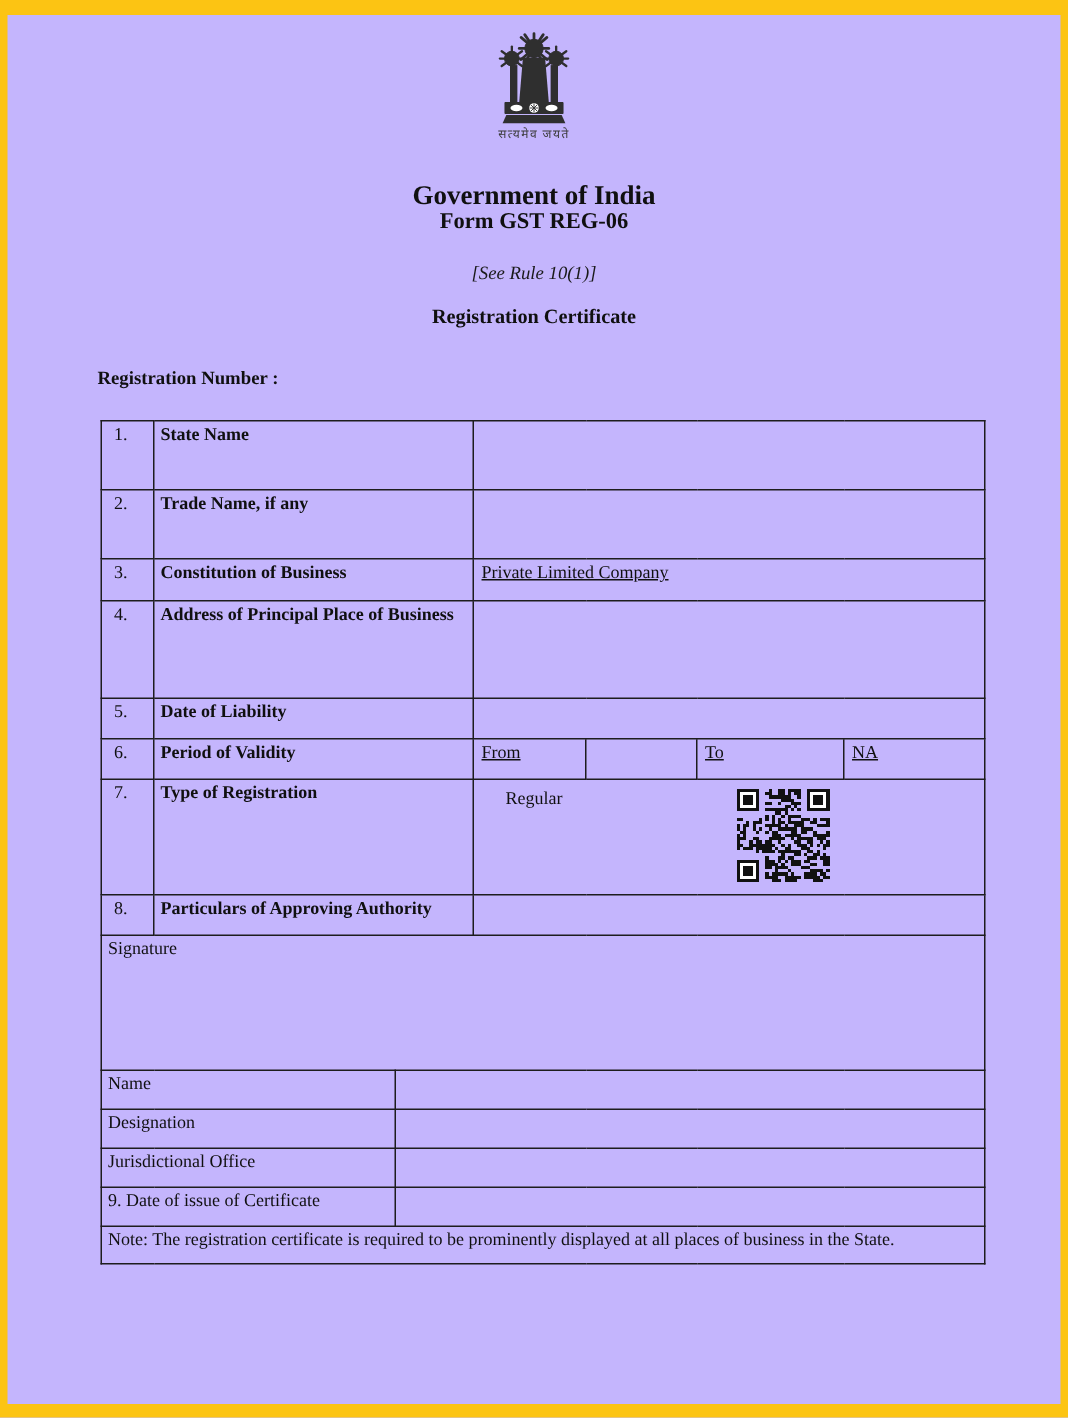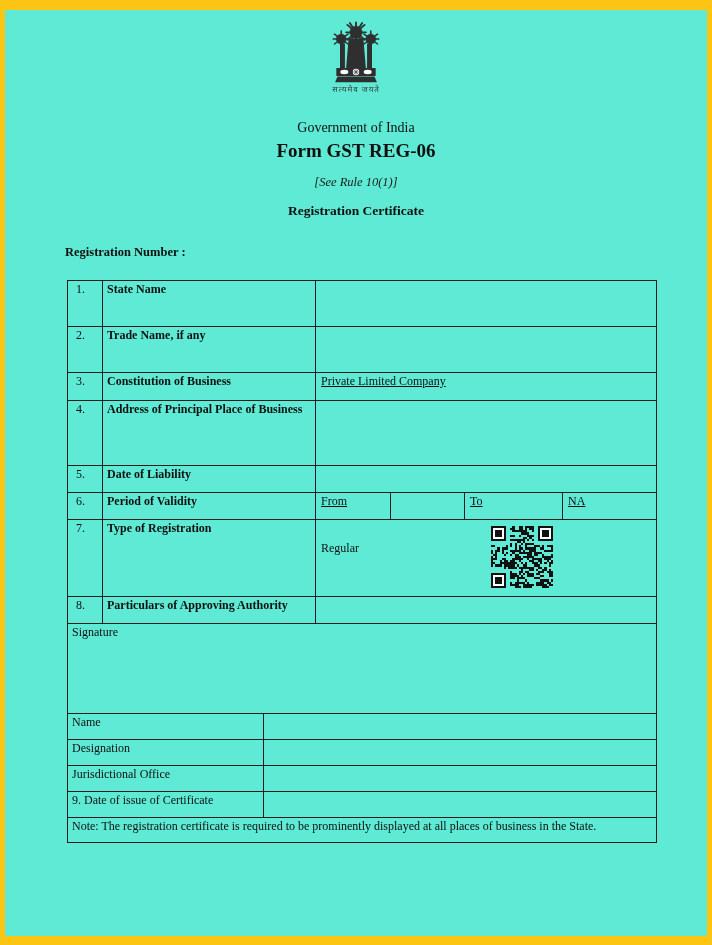--- a/index.html
+++ b/index.html
@@ -1,43 +1,43 @@
 <!DOCTYPE html>
 <html style="--gold: #fcc413;"><head>
 <meta charset="utf-8">
 <style>
   html,body{margin:0;padding:0;}
   body{background:#e9e9e9;font-family:"Liberation Serif","DejaVu Serif",serif;}
   .sheet{
-    position:relative;width:712px;height:945px;background:#5eead4;
+    position:relative;width:712px;height:945px;background:#c4b5fd;
     border-style:solid;border-color:var(--gold,#fcc413);
     border-width:10px 5px 9px 5px;box-sizing:border-box;overflow:hidden;
   }
   .abs{position:absolute;}
   .centered{left:0;right:0;text-align:center;}
   .emblem{top:10px;left:50%;transform:translateX(-50%);width:80px;text-align:center;color:#2f2f2f;}
   .emblem svg{display:block;margin:0 auto;}
   .motto{font-size:8px;color:#3a3a3a;margin-top:-1px;letter-spacing:1px;}
-  .gov{top:110px;font-size:14px;font-weight:normal;color:#101010;}
-  .form{top:130px;font-size:19px;font-weight:bold;color:#101010;}
+  .gov{top:110px;font-size:18px;font-weight:bold;color:#101010;}
+  .form{top:130px;font-size:15px;font-weight:bold;color:#101010;}
   .rule{top:165px;font-size:12.5px;font-style:italic;color:#1a1a1a;}
   .title{top:193px;font-size:13.5px;font-weight:bold;color:#101010;}
   .regnum{top:235px;left:60px;font-size:12.5px;font-weight:bold;color:#101010;}
   .doc-table{top:270px;left:62px;}
   table{border-collapse:collapse;table-layout:fixed;width:589px;}
   td{border:1px solid #1d1d1d;padding:1px 4px;vertical-align:top;
      font-size:12px;color:#101010;overflow:hidden;}
   td.sno{padding-left:8px;}
   td.lbl{font-weight:bold;line-height:1.15;padding-top:2px;}
   td.val{padding-left:5px;text-decoration:underline;}
   tr.h44 td{height:42px;} tr.h26 td{height:24px;} tr.h63 td{height:61px;}
   tr.h25 td{height:23px;} tr.h75 td{height:73px;} tr.h89 td{height:87px;}
   tr.h24 td{height:22px;}
   td.regcell{position:relative;}
-  td.regcell .regtext{display:inline-block;padding-top:20px;}
+  td.regcell .regtext{display:inline-block;padding-top:4px;margin-left:16px;}
   .qr{position:absolute;left:172px;top:6px;width:68px;height:62px;}
   .footer{top:860px;left:28px;width:664px;font-size:11.6px;font-weight:bold;color:#101010;line-height:1.25;}
 </style>
 </head>
 <body>
 
 <div class="sheet">
 
   <div class="abs emblem">
     <svg width="62" height="64" viewBox="0 0 100 104">

